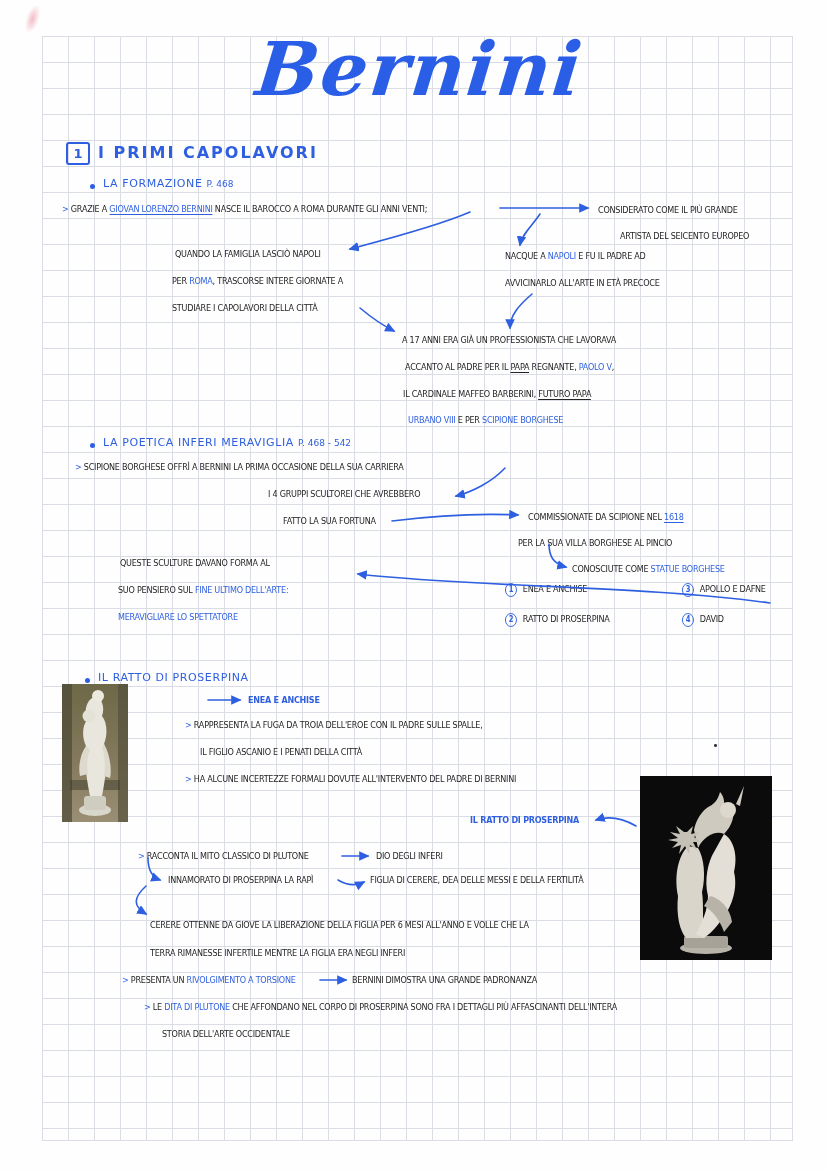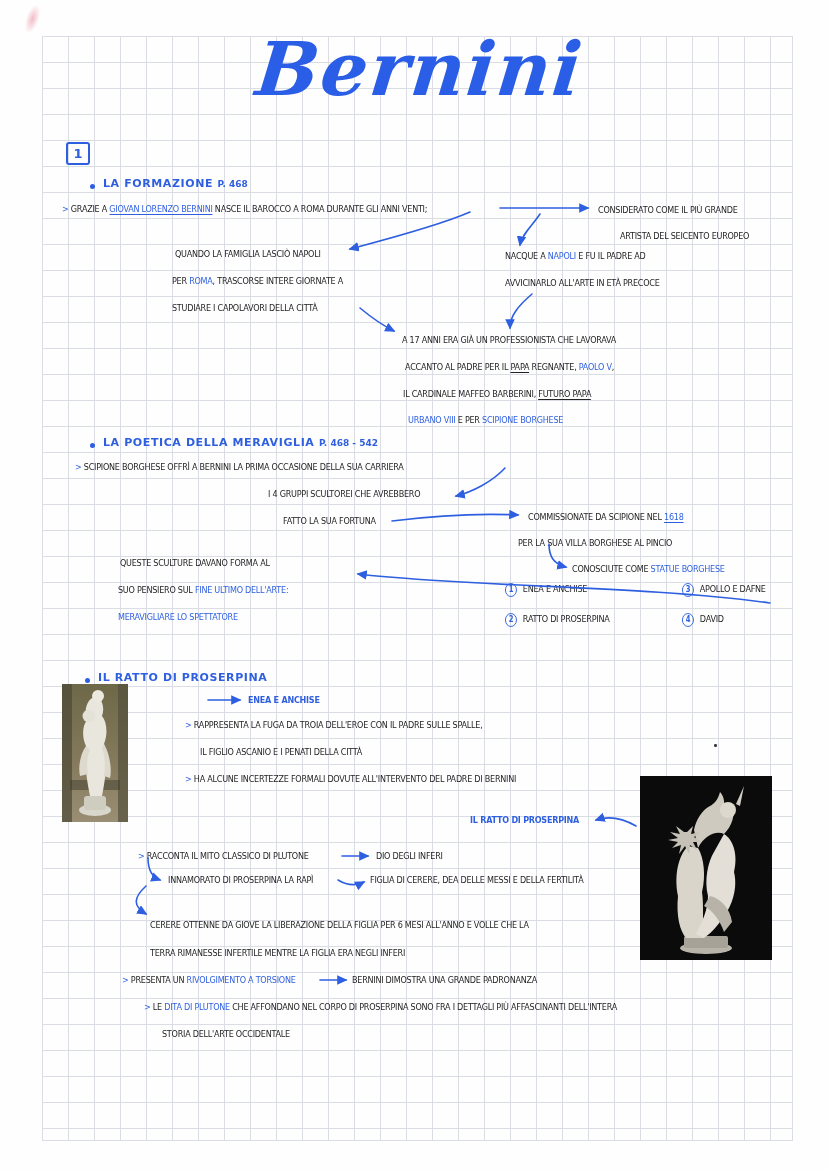--- a/index.html
+++ b/index.html
@@ -15,40 +15,41 @@
         font-family:"DejaVu Serif",serif;font-style:italic;font-weight:bold;
         font-size:74px;color:#2a5ee6;letter-spacing:2px;transform:skewX(-6deg);}
   .ln{position:absolute;white-space:nowrap;font-size:9.5px;letter-spacing:-0.3px;
       color:#242424;transform:scaleX(0.85);transform-origin:0 50%;}
   .blu{color:#2e5fe0;}
   .ul{border-bottom:1.2px solid currentColor;padding-bottom:0px;}
   .ulb{border-bottom:1.2px solid #2e5fe0;}
   .sechead{position:absolute;font-size:16px;font-weight:bold;color:#2e5fe0;letter-spacing:2px;}
   .badge{position:absolute;width:20px;height:19px;border:2px solid #2e5fe0;border-radius:3px;
         color:#2e5fe0;font-weight:bold;font-size:13px;text-align:center;line-height:19px;}
-  .lbl{position:absolute;font-size:11px;font-weight:bold;color:#2e5fe0;letter-spacing:0.6px;white-space:nowrap;}
+  .lbl{position:absolute;font-size:11px;font-weight:normal;color:#2e5fe0;letter-spacing:0.6px;white-space:nowrap;}
   .ref{font-size:9px;letter-spacing:0;}
   .dot{position:absolute;width:5px;height:5px;border-radius:50%;background:#2e5fe0;}
   .cnum{display:inline-block;width:12px;height:12px;border:1.3px solid #2e5fe0;border-radius:50%;
         color:#2e5fe0;font-size:8px;font-weight:bold;text-align:center;line-height:12px;margin-right:7px;}
   .caption{font-weight:bold;}
   svg.arrows{position:absolute;left:0;top:0;pointer-events:none;}
   .photo{position:absolute;}
   .straydot{position:absolute;left:714px;top:744px;width:2.5px;height:2.5px;border-radius:50%;background:#3a3a3a;}
 </style>
 </head>
 <body>
 
 <div id="page">
   <div id="grid"></div>
   <div class="smudge"></div>
 
   <div id="title">Bernini</div>
 
   <div class="badge" style="left:66px;top:142px;">1</div>
+  <div class="sechead" style="left:98px;top:143px;">I PRIMI CAPOLAVORI</div>
 
   <div class="dot" style="left:90px;top:184px;"></div>
   <div class="lbl" style="left:103px;top:177px;">
     <span>LA FORMAZIONE</span>
     <span class="ref">P. 468</span>
   </div>
 
   <div class="ln" style="left:62px;top:203px;">
     <span class="blu">&gt;</span>
     <span>GRAZIE A </span><span class="blu ul">GIOVAN LORENZO BERNINI</span><span> NASCE IL BAROCCO A ROMA DURANTE GLI ANNI VENTI;</span>
@@ -73,21 +74,21 @@
   </div>
   <div class="ln" style="left:403px;top:388px;">
     <span>IL CARDINALE MAFFEO BARBERINI, </span><span class="ul">FUTURO PAPA</span>
   </div>
   <div class="ln" style="left:408px;top:414px;">
     <span class="blu">URBANO VIII</span><span> E PER </span><span class="blu">SCIPIONE BORGHESE</span>
   </div>
 
   <div class="dot" style="left:90px;top:443px;"></div>
   <div class="lbl" style="left:103px;top:436px;">
-    <span>LA POETICA DELLA MERAVIGLIA</span>
+    <span>LA POETICA INFERI MERAVIGLIA</span>
     <span class="ref">P. 468 - 542</span>
   </div>
 
   <div class="ln" style="left:75px;top:461px;">
     <span class="blu">&gt;</span>
     <span>SCIPIONE BORGHESE OFFRÌ A BERNINI LA PRIMA OCCASIONE DELLA SUA CARRIERA</span>
   </div>
   <div class="ln" style="left:268px;top:488px;">I 4 GRUPPI SCULTOREI CHE AVREBBERO</div>
   <div class="ln" style="left:283px;top:515px;">FATTO LA SUA FORTUNA</div>
 

